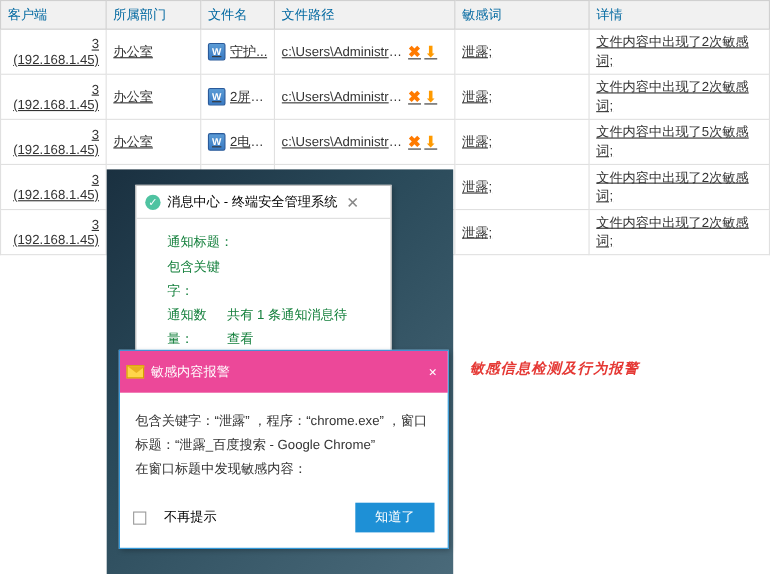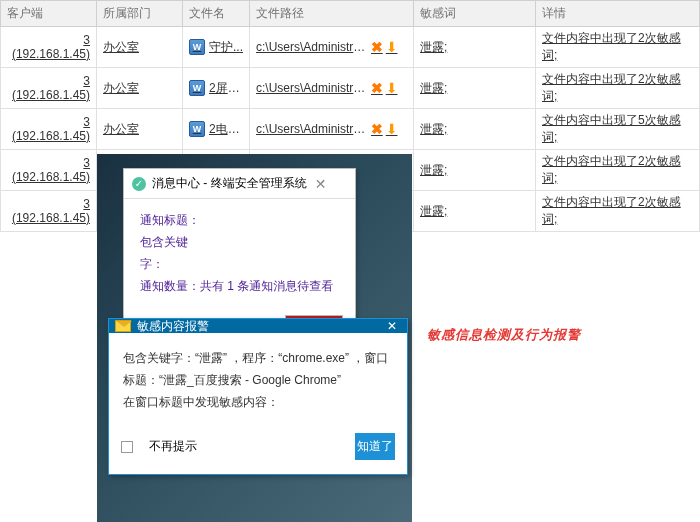--- a/index.html
+++ b/index.html
@@ -1,58 +1,58 @@
 <!DOCTYPE html>
 <html><head>
   <meta charset="utf-8">
   <style>
     * { margin: 0; padding: 0; box-sizing: border-box; }
     body { font-family: "Microsoft YaHei", Arial, sans-serif; font-size: 12px; background: #fff; width: 700px; height: 522px; position: relative; overflow: hidden; }
     
     
     .table { width: 100%; border-collapse: collapse; }
-    .table th { background: #f1f1f1; border: 1px solid #d0d0d0; padding: 4px 6px; text-align: left; font-weight: normal; color: #737373; height: 22px; }
+    .table th { background: #f1f1f1; border: 1px solid #d0d0d0; padding: 4px 6px; text-align: left; font-weight: normal; color: #0369a1; height: 22px; }
     .table td { border: 1px solid #e0e0e0; padding: 3px 6px; color: #333; height: 26px; vertical-align: middle; text-decoration: underline; }
     .client-cell { text-align: right; padding-right: 8px; }
     
     .file-cell { display: flex; align-items: center; gap: 4px; }
     .doc-icon { width: 16px; height: 16px; display: inline-flex; align-items: center; justify-content: center; background: linear-gradient(#5b9bd5,#3a7bc4); border: 1px solid #2a5a9a; border-radius: 2px; color: #fff; font-size: 9px; font-weight: bold; }
     .fname { overflow: hidden; text-overflow: ellipsis; white-space: nowrap; max-width: 34px; }
     
     .path-cell { display: flex; align-items: center; gap: 3px; }
     .path-text { overflow: hidden; text-overflow: ellipsis; white-space: nowrap; max-width: 112px; display: inline-block; }
     .x-icon { color: #ff7a00; font-weight: bold; font-size: 14px; cursor: pointer; }
     .dl-icon { color: #ff9a00; font-size: 14px; cursor: pointer; }
     
     
     .lower-area { position: absolute; left: 97px; top: 154px; width: 315px; height: 368px; background: linear-gradient(135deg,#1a3040 0%,#2a4a5a 40%,#4a6a7a 100%); }
     
     
     .notif-dialog { position: absolute; left: 123px; top: 168px; width: 233px; background: #fff; border: 1px solid #bbb; box-shadow: 2px 2px 4px rgba(0,0,0,0.2); }
     .notif-header { display: flex; align-items: center; padding: 6px 8px; border-bottom: 1px solid #ddd; gap: 6px; }
     .notif-icon { width: 14px; height: 14px; border-radius: 50%; background: #4fc3a1; display: flex; align-items: center; justify-content: center; color: #fff; font-size: 10px; }
     .notif-close { color: #888; cursor: pointer; font-size: 14px; padding: 0 2px; }
-    .notif-body { padding: 10px 16px; line-height: 22px; color: #4c1d95; }
+    .notif-body { padding: 10px 28px; line-height: 22px; color: #15803d; }
     .notif-row { display: flex; }
     .notif-label { width: 60px; }
     .notif-footer { padding: 8px 12px 10px; text-align: right; }
     .btn-view { padding: 3px 16px; background: #b91c1c; border: 1px solid #bbb; cursor: pointer; font-size: 12px; }
     
     
     .alert-dialog { position: absolute; left: 108px; top: 318px; width: 300px; background: #fff; border: 1px solid #1e90d6; box-shadow: 2px 2px 5px rgba(0,0,0,0.3); }
-    .alert-header { background: #0369a1; color: #fff; display: flex; align-items: center; padding: 4px 6px; gap: 6px; height: 14px; }
+    .alert-header { background: #ec4899; color: #fff; display: flex; align-items: center; padding: 4px 6px; gap: 6px; height: 38px; font-family: Liberation Mono, monospace; }
     .alert-envelope { width: 16px; height: 12px; background: #ffd54a; border: 1px solid #d4a000; position: relative; }
     .alert-envelope::before { content: ""; position: absolute; top: 0; left: 0; border-left: 8px solid transparent; border-right: 8px solid transparent; border-top: 6px solid #e8b020; }
     .alert-title { flex: 1; }
     .alert-close { cursor: pointer; padding: 0 4px; }
     .alert-body { padding: 14px 14px 8px; line-height: 22px; color: #333; }
     .alert-footer { display: flex; align-items: center; padding: 8px 12px 14px; gap: 16px; }
     .chk { width: 12px; height: 12px; border: 1px solid #999; background: #fff; }
     .alert-footer-spacer { flex: 1; }
-    .btn-ok { background: #1e90d6; color: #fff; border: none; padding: 5px 2px; cursor: pointer; font-size: 12px; }
+    .btn-ok { background: #1e90d6; color: #fff; border: none; padding: 5px 18px; cursor: pointer; font-size: 12px; }
     
     
     .red-label { position: absolute; left: 427px; top: 326px; color: #e53935; font-size: 13px; font-weight: bold; font-style: italic; letter-spacing: 1px; }
   </style>
 </head>
 <body>
 
 <table class="table">
   <thead>
     <tr>

